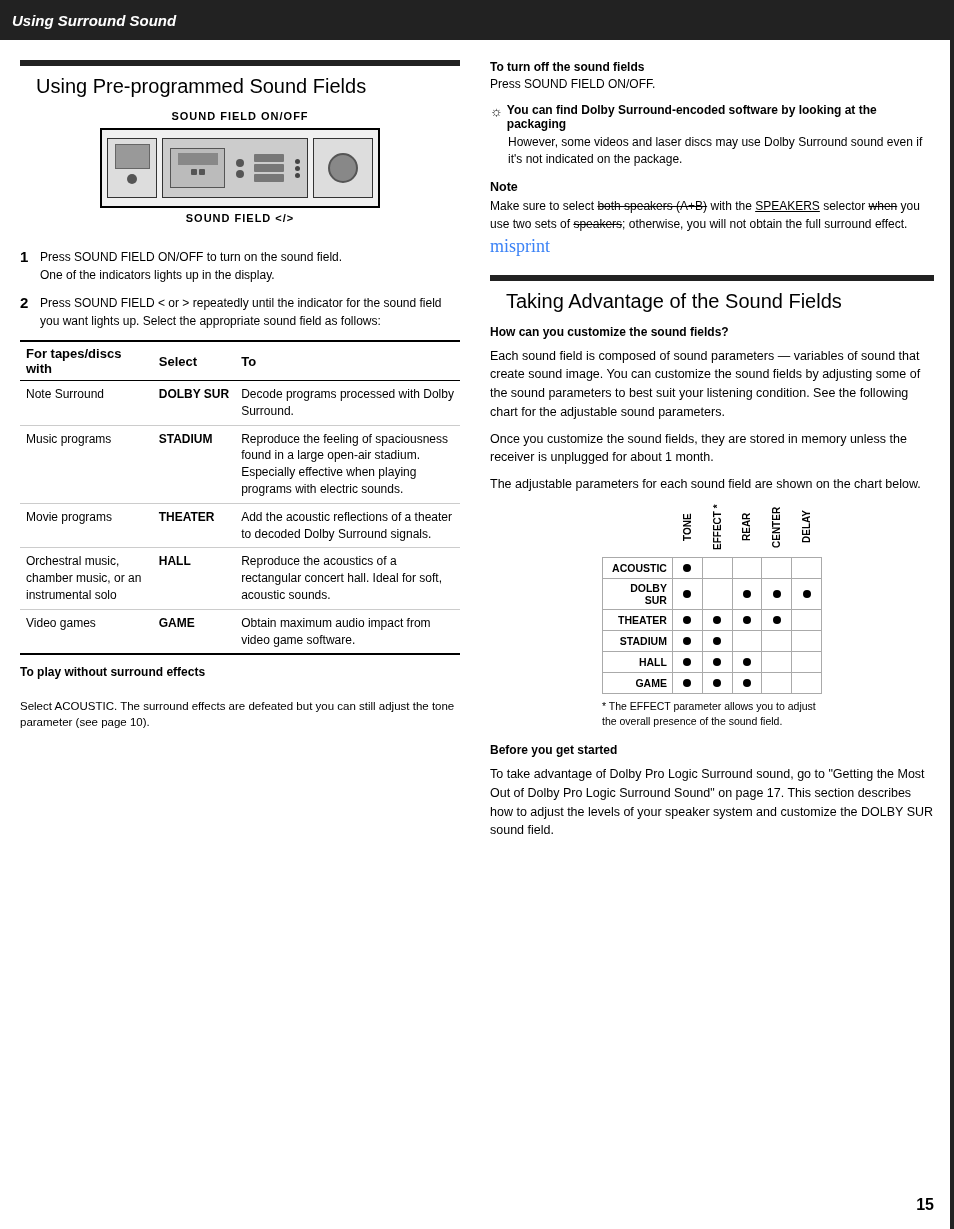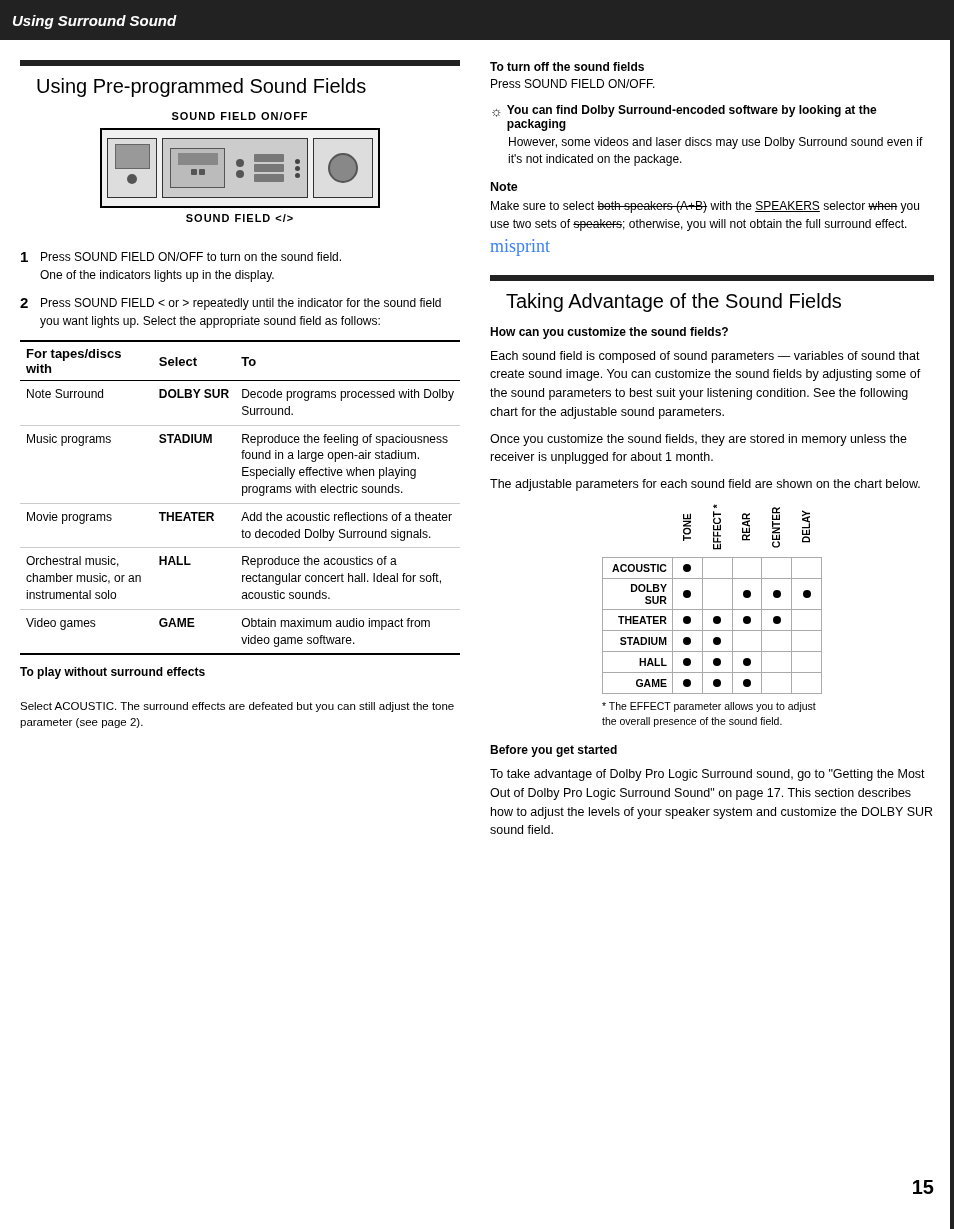--- a/index.html
+++ b/index.html
@@ -366,23 +366,23 @@
     }
 
     
     .before-section {
       margin-top: 15px;
     }
 
     
     .page-number {
       position: absolute;
-      bottom: 30px;
+      bottom: 15px;
       right: 20px;
-      font-size: 20px;
+      font-size: 16px;
       font-weight: bold;
     }
   </style>
 </head>
 <body>
 
 <div class="header-bar">
   <span class="header-title">Using Surround Sound</span>
 </div>
 
@@ -483,21 +483,21 @@
     </tr>
           <tr>
       <td>Video games</td>
       <td style="font-weight:bold;white-space:nowrap;">GAME</td>
       <td>Obtain maximum audio impact from video game software.</td>
     </tr>
         </tbody>
     </table>
 
     <div class="note-bold">To play without surround effects</div>
-    <div class="note-text">Select ACOUSTIC. The surround effects are defeated but you can still adjust the tone parameter (see page 2).</div>
+    <div class="note-text">Select ACOUSTIC. The surround effects are defeated but you can still adjust the tone parameter (see page 10).</div>
   </div>
 
   <div class="right-column">
 
     <div class="turn-off-label">To turn off the sound fields</div>
     <div class="turn-off-text">Press SOUND FIELD ON/OFF.</div>
 
     <div class="tip-box">
       <div class="tip-title">
         <span class="tip-icon">☼</span>

